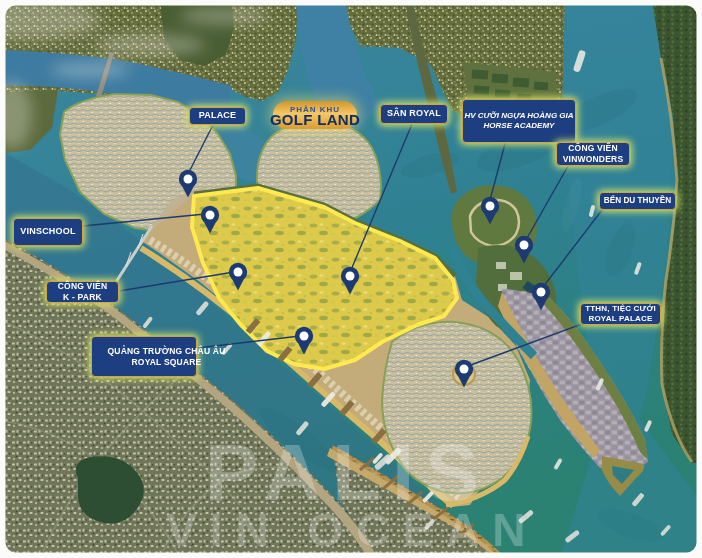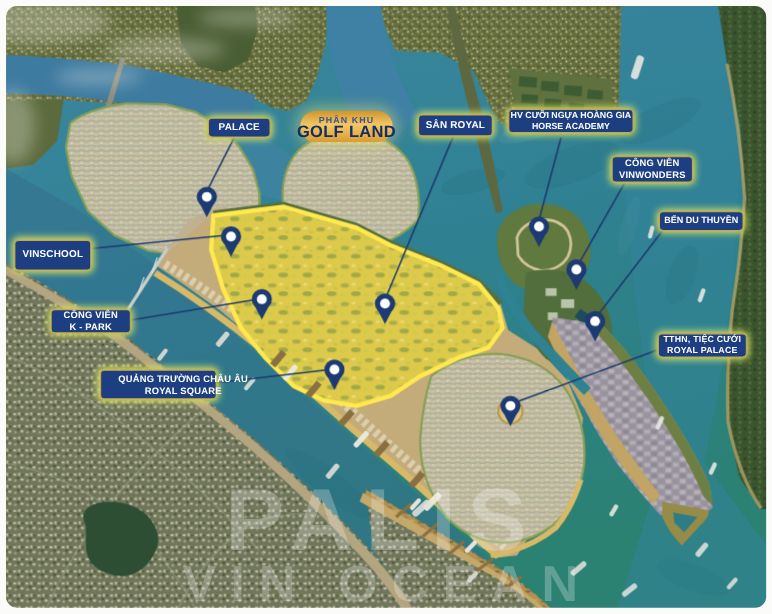--- a/index.html
+++ b/index.html
@@ -380,25 +380,25 @@
 
 </g>
 
 <rect x="2.5" y="2.5" width="697" height="553" rx="13" fill="none" stroke="#fbfbf9" stroke-width="6"></rect>
 </svg>
 
 <div class="lbl" style="left:189px;top:107px;width:57px;height:18px;font-size:9px;">PALACE</div>
 
 <div class="lbl" style="left:380px;top:104px;width:68px;height:20px;font-size:9px;">SÂN ROYAL</div>
 
-<div class="lbl" style="left:462px;top:99px;width:114px;height:22px;font-size:8px;letter-spacing:0;">HV CƯỠI NGỰA HOÀNG GIA<br>HORSE ACADEMY</div>
+<div class="lbl" style="left:462px;top:99px;width:114px;height:44px;font-size:8px;letter-spacing:0;font-style:italic;">HV CƯỠI NGỰA HOÀNG GIA<br>HORSE ACADEMY</div>
 
 <div class="lbl" style="left:556px;top:142px;width:74px;height:24px;font-size:8.5px;">CÔNG VIÊN<br>VINWONDERS</div>
 
 <div class="lbl" style="left:599px;top:192px;width:77px;height:18px;font-size:8.2px;letter-spacing:0;text-align:right;">BẾN DU THUYỀN</div>
 
 <div class="lbl" style="left:13px;top:218px;width:70px;height:28px;font-size:9px;">VINSCHOOL</div>
 
 <div class="lbl" style="left:46px;top:281px;width:73px;height:22px;font-size:8.5px;">CÔNG VIÊN<br>K - PARK</div>
 
-<div class="lbl" style="left:91px;top:336px;width:106px;height:27px;font-size:8.5px;padding-left:45px;">QUẢNG TRƯỜNG CHÂU ÂU<br>ROYAL SQUARE</div>
-
-<div class="lbl" style="left:598px;top:303px;width:81px;height:22px;font-size:8px;">TTHN, TIỆC CƯỚI<br>ROYAL PALACE</div>
+<div class="lbl" style="left:91px;top:336px;width:106px;height:41px;font-size:8.5px;padding-left:45px;">QUẢNG TRƯỜNG CHÂU ÂU<br>ROYAL SQUARE</div>
+
+<div class="lbl" style="left:580px;top:303px;width:81px;height:22px;font-size:8px;">TTHN, TIỆC CƯỚI<br>ROYAL PALACE</div>
 
 </body></html>

